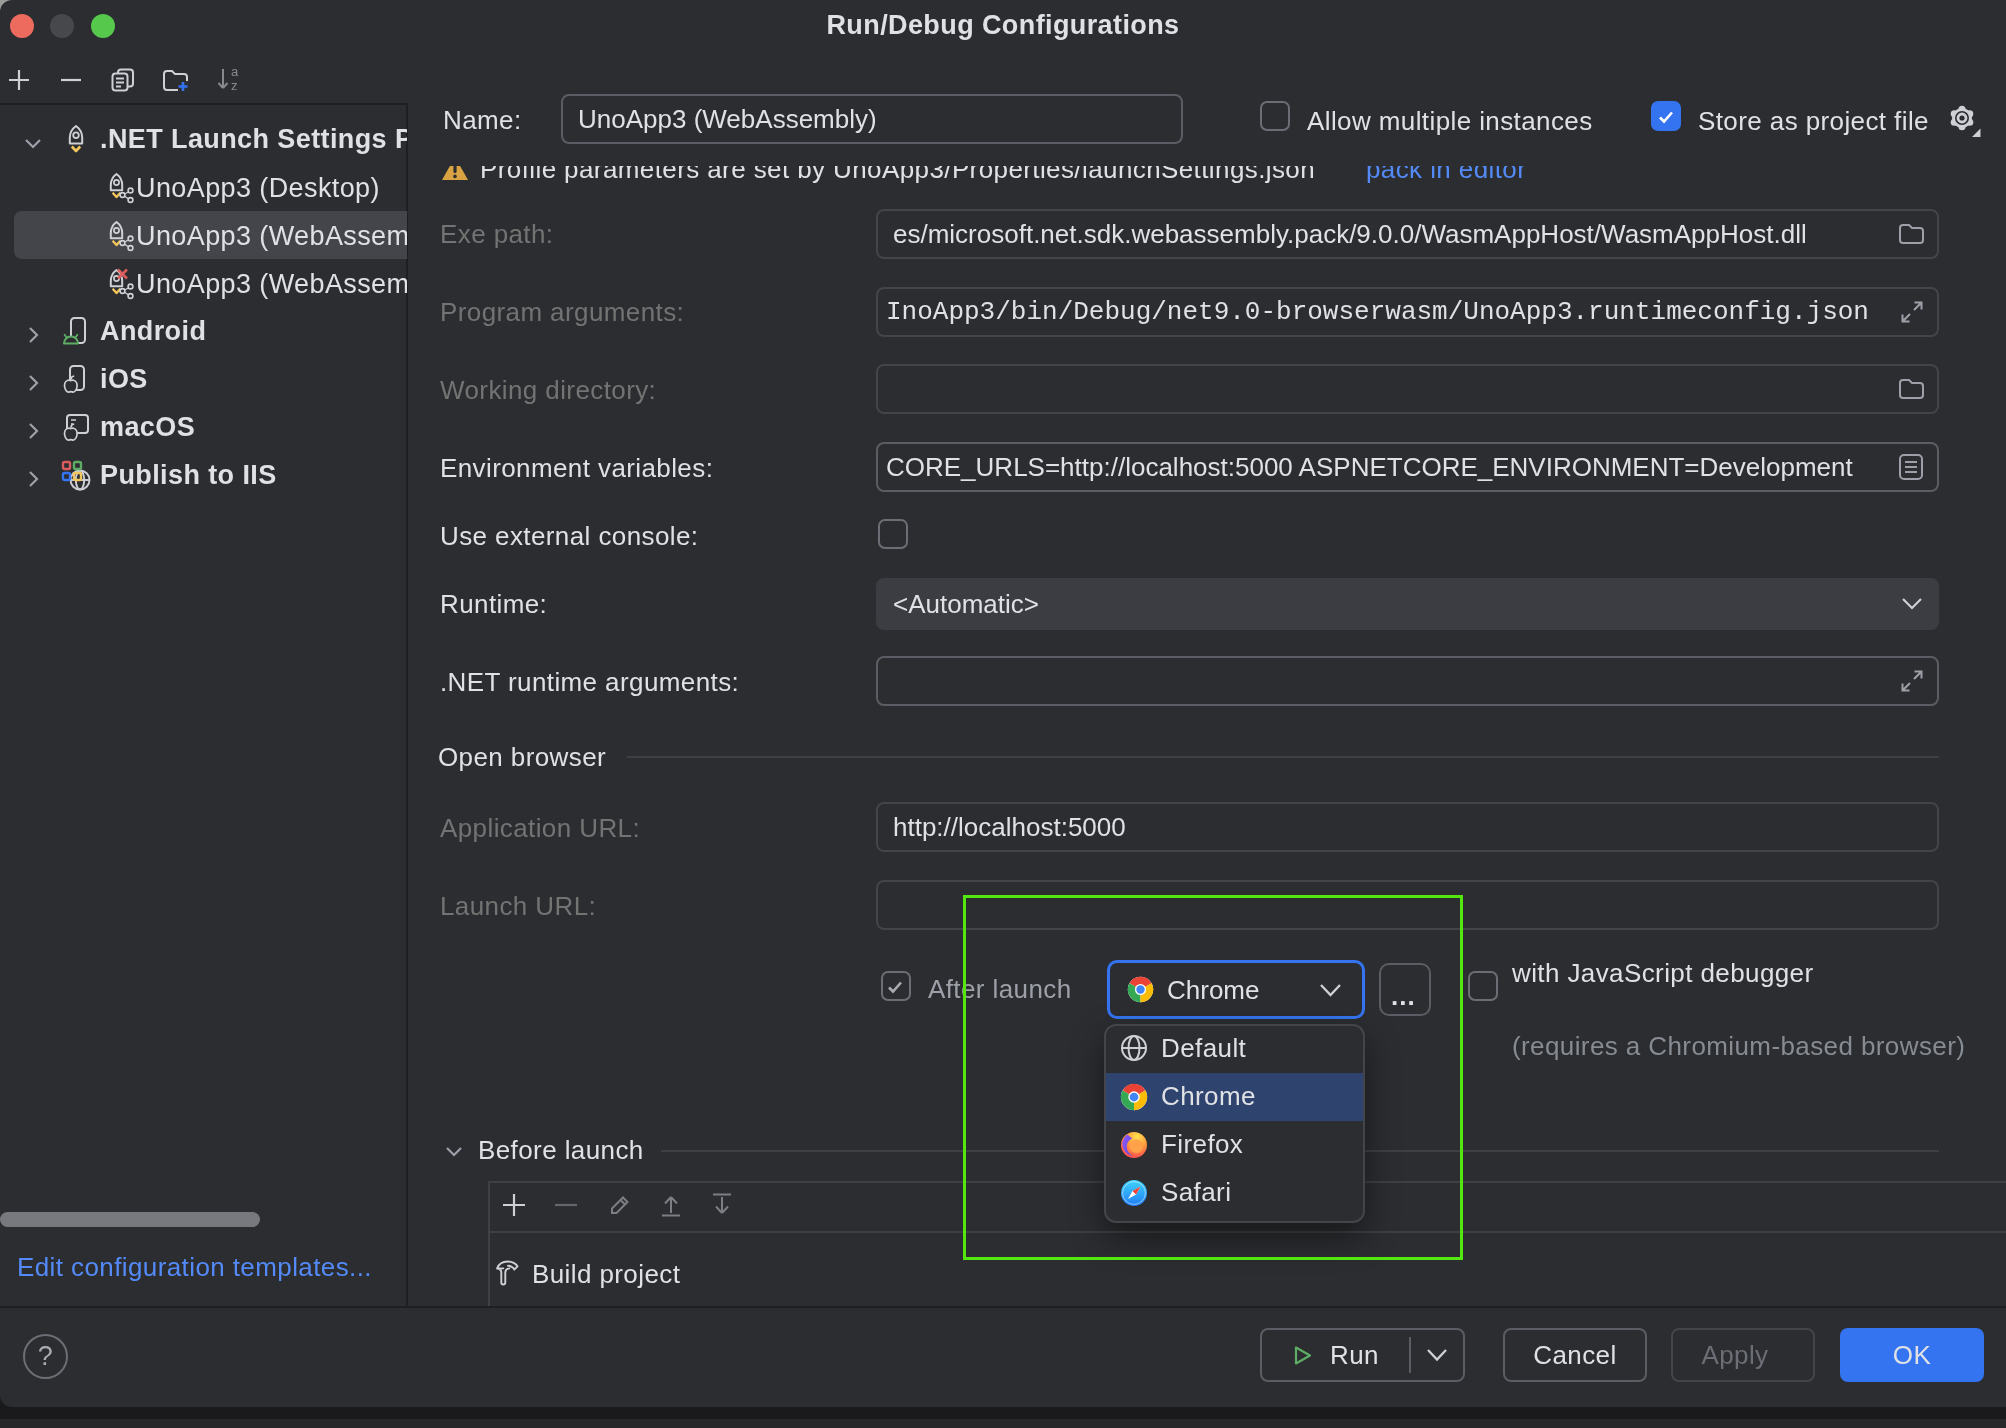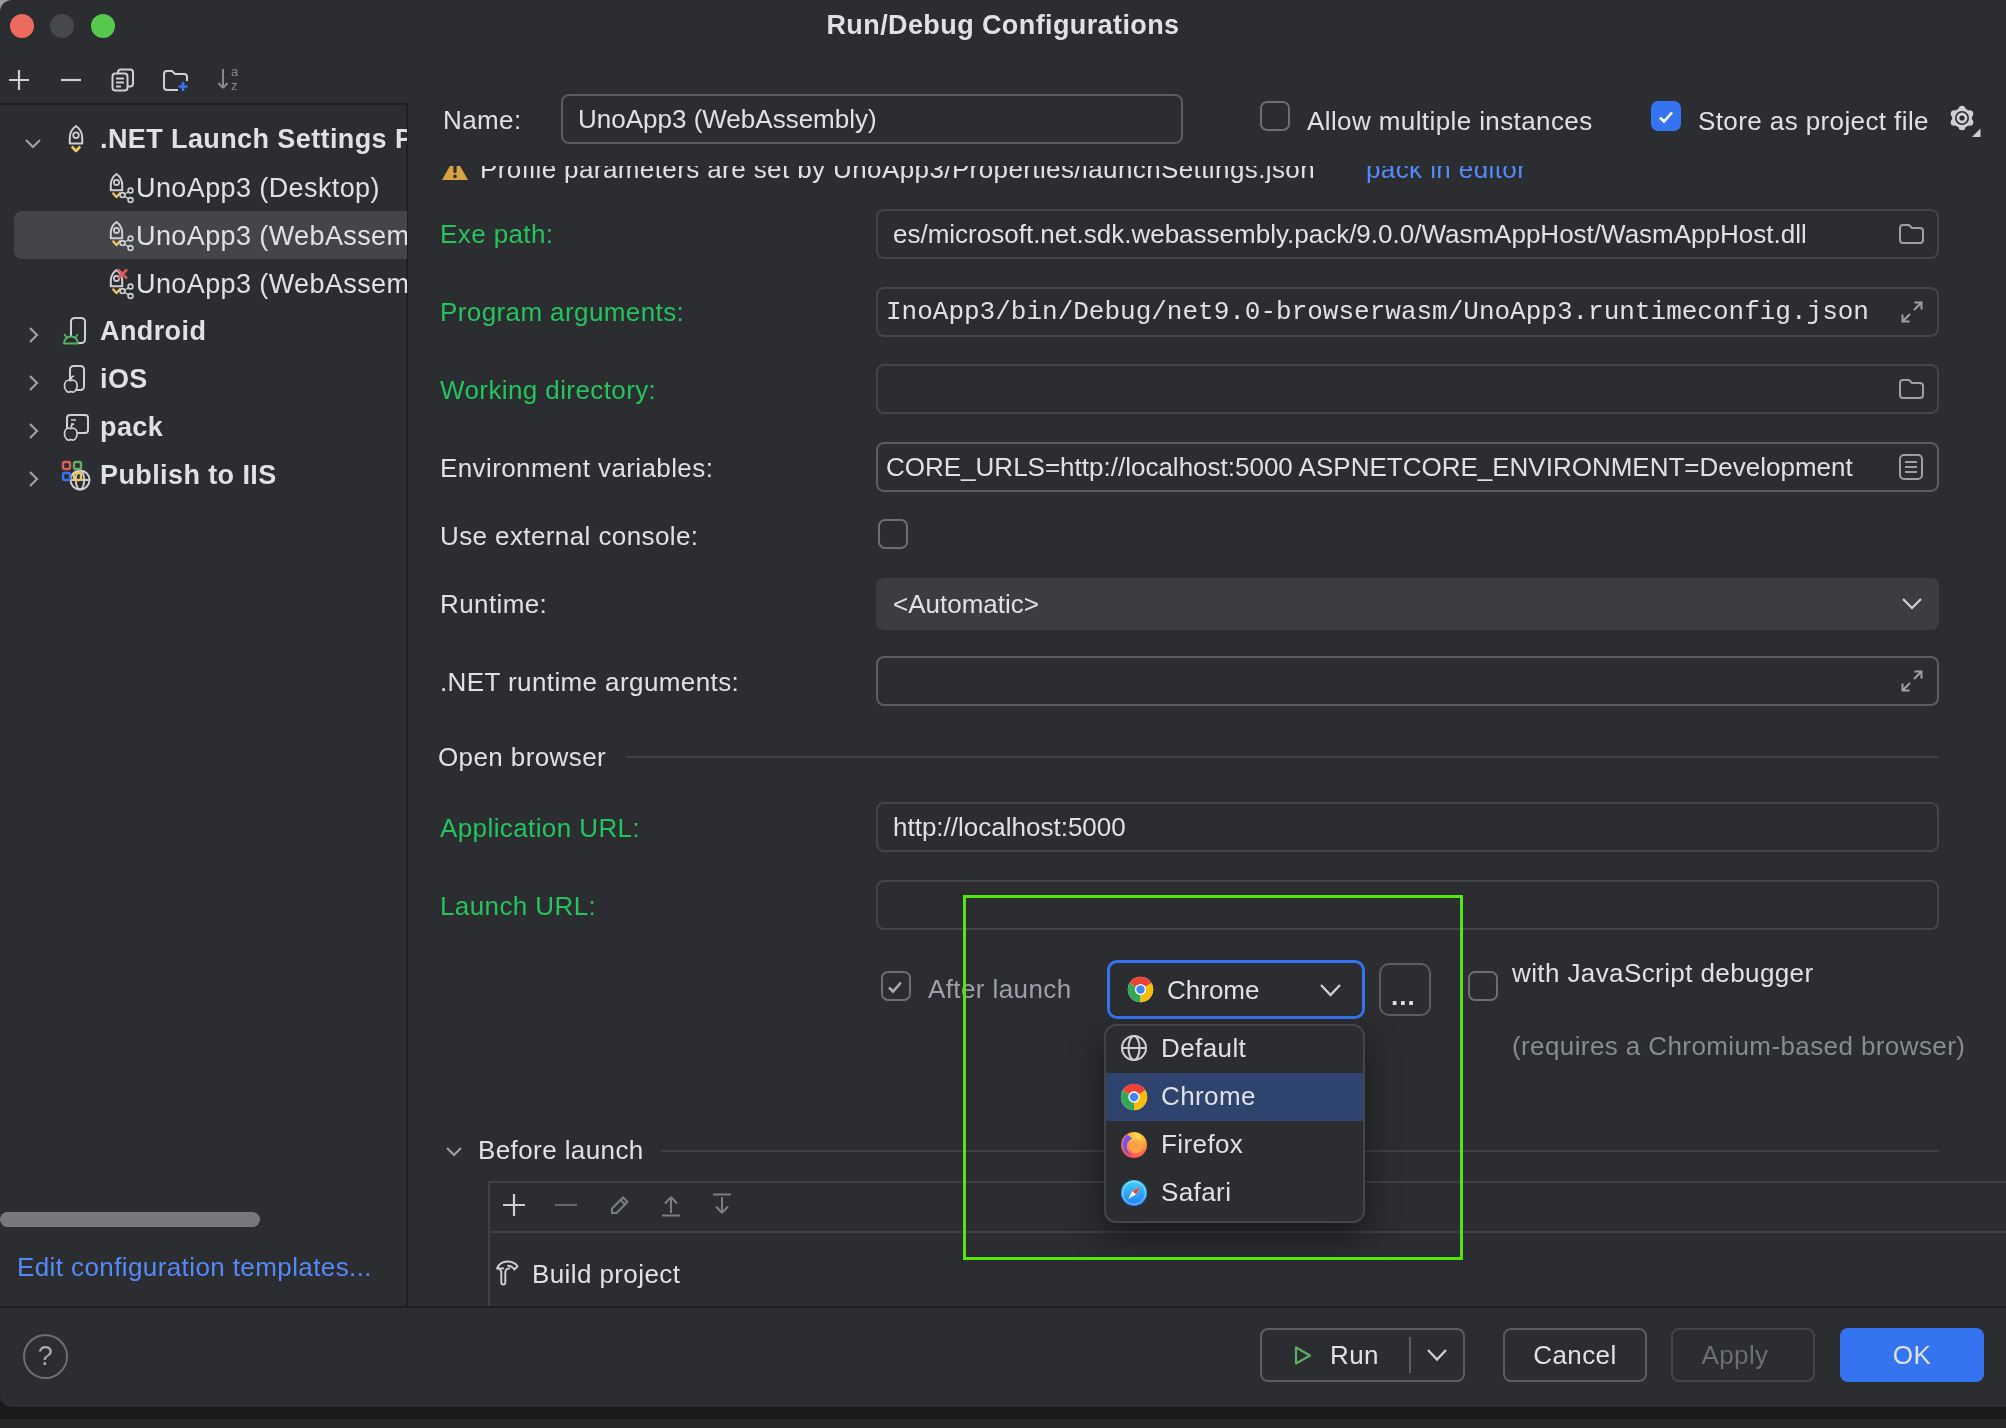--- a/index.html
+++ b/index.html
@@ -2,21 +2,21 @@
 <html><head>
 <meta charset="utf-8">
 <style>
   html,body{margin:0;padding:0;}
   body{width:2006px;height:1428px;background:#1a1a1c;font-family:"Liberation Sans",sans-serif;position:relative;overflow:hidden;-webkit-font-smoothing:antialiased;}
   .abs{position:absolute;}
   #corner-bg{left:0;top:0;width:15px;height:12px;background:#9b9b99;}
   #botband{left:0;top:1419px;width:2006px;height:9px;background:#28282a;}
   #dialog{left:0;top:0;width:2006px;height:1407px;background:#2b2d30;border-radius:12px 0 0 12px;}
   .lbl{color:#dfe1e5;font-size:26px;line-height:26px;white-space:nowrap;letter-spacing:0.4px;}
-  .dim{color:#22c55e;}
+  .dim{color:#737373;}
   .fld{border:2px solid #43454a;border-radius:8px;box-sizing:border-box;}
   .fld.en{border-color:#5a5d63;}
   .ftext{font-size:26px;line-height:50px;white-space:nowrap;color:#dfe1e5;}
   .cb{width:30px;height:30px;border:2px solid #6b6e75;border-radius:7px;box-sizing:border-box;}
   .link{color:#548af7;}
   svg{display:block;}
 </style>
 </head>
 <body>
 <div class="abs" id="corner-bg"></div>
@@ -127,21 +127,21 @@
 
   <svg class="abs" style="left:22px;top:305px;" width="22" height="22" viewBox="0 0 22 22">
       <path d="M8 4l7 7-7 7" stroke="#9da0a8" stroke-width="2.2" fill="none"></path>
     </svg>
   <svg class="abs" style="left:61px;top:297px;" width="30" height="30" viewBox="0 0 30 30">
       <rect x="6" y="3" width="21" height="18" rx="3" stroke="#ced0d6" stroke-width="2" fill="none"></rect>
       <path d="M10 8h5M10 12h2" stroke="#ced0d6" stroke-width="1.7"></path>
       <path d="M8.3 16.2c-2.6 0-4.8 2-4.8 5.3 0 3.6 2.3 6.6 4.2 6.6.9 0 1.2-.4 2.2-.4s1.3.4 2.2.4c1.9 0 4-3 4-6.6 0-3.3-2.2-5.3-4.8-5.3-.9 0-1.7.4-1.7.4s-.4-.4-1.3-.4z" fill="#2b2d30" stroke="#ced0d6" stroke-width="1.7"></path>
       <path d="M10 15.5c0-2 1.6-3.3 3.2-3.5" stroke="#ced0d6" stroke-width="1.7" fill="none"></path>
     </svg>
-  <div class="abs lbl" style="left:100px;top:299px;font-weight:bold;font-size:27px;">pack</div>
+  <div class="abs lbl" style="left:100px;top:299px;font-weight:bold;font-size:27px;">macOS</div>
 
   <svg class="abs" style="left:22px;top:353px;" width="22" height="22" viewBox="0 0 22 22">
       <path d="M8 4l7 7-7 7" stroke="#9da0a8" stroke-width="2.2" fill="none"></path>
     </svg>
   <svg class="abs" style="left:61px;top:345px;" width="32" height="32" viewBox="0 0 32 32">
       <circle cx="19" cy="20" r="9.5" stroke="#ced0d6" stroke-width="1.9" fill="none"></circle>
       <ellipse cx="19" cy="20" rx="4.2" ry="9.5" stroke="#ced0d6" stroke-width="1.9" fill="none"></ellipse>
       <path d="M9.5 20h19" stroke="#ced0d6" stroke-width="1.9"></path>
       <rect x="2" y="2" width="7" height="7" rx="1.5" stroke="#db5c5c" stroke-width="2.4" fill="none"></rect>
       <rect x="13" y="2" width="7" height="7" rx="1.5" stroke="#5fad65" stroke-width="2.4" fill="none"></rect>

